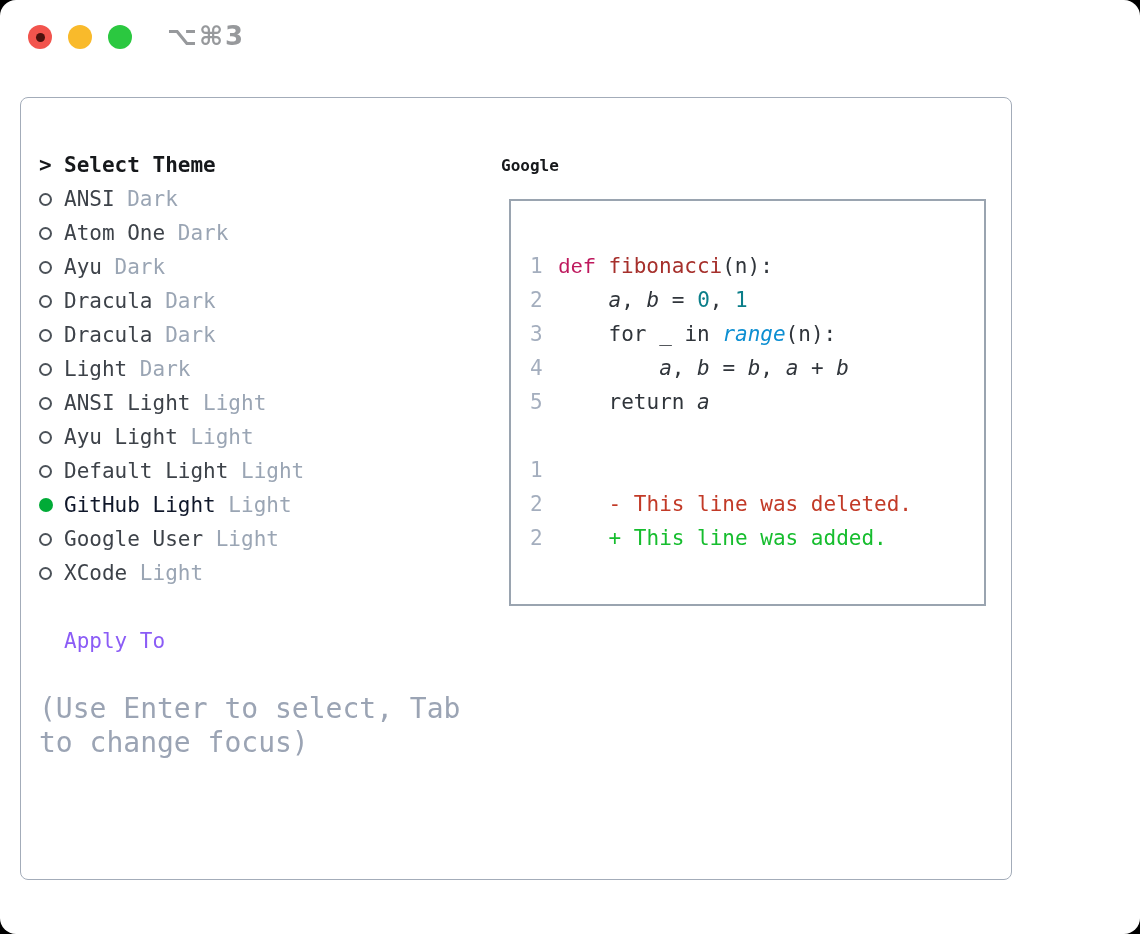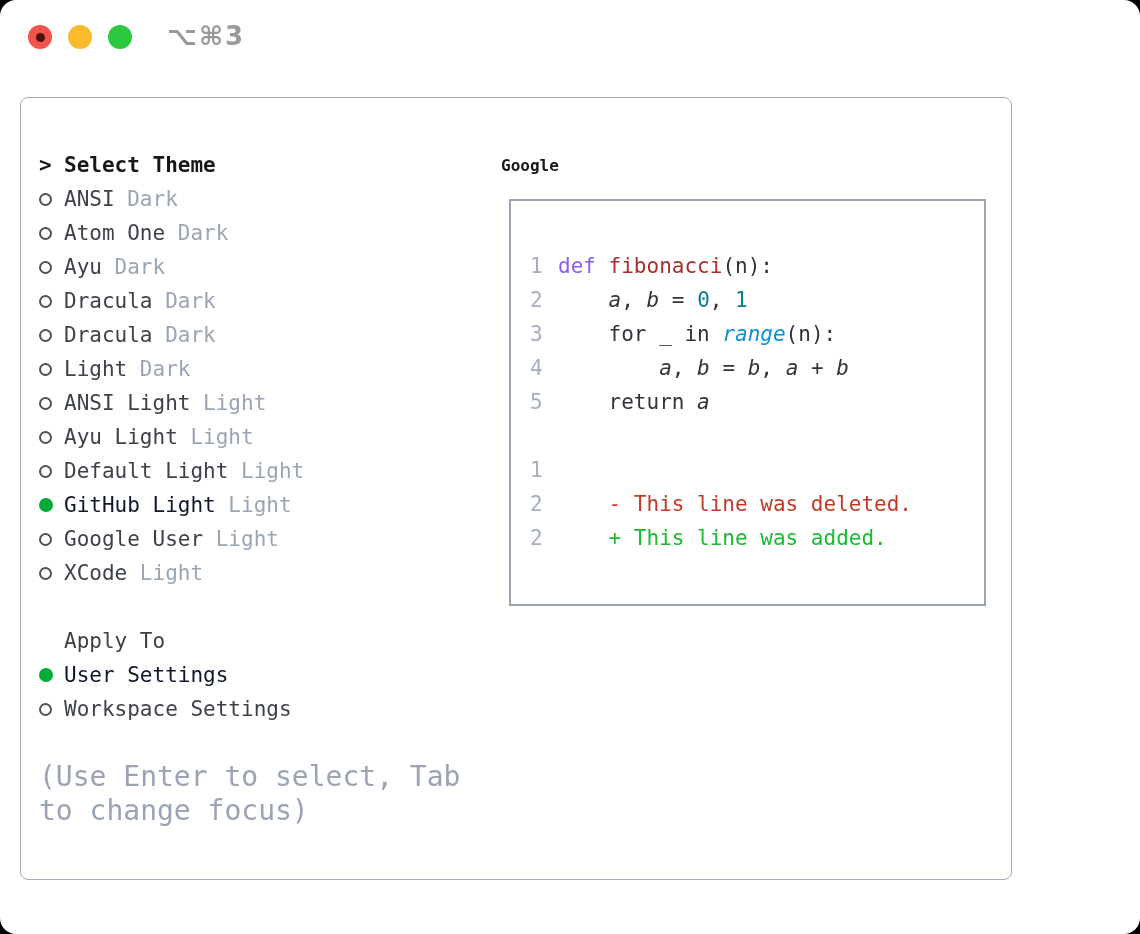--- a/index.html
+++ b/index.html
@@ -28,21 +28,21 @@
     position:absolute;left:20px;top:97px;width:992px;height:783px;
     box-sizing:border-box;border:1.5px solid #a3acb9;border-radius:8px;
     display:flex;padding:50px 0 0 18px;overflow:hidden;background:#fff;
   }
   .left-col{width:462px;flex:none;}
   .right-col{flex:1;margin-right:26px;}
   .row{height:34px;display:flex;align-items:center;font-size:21px;color:#3d4249;}
   .marker-col{width:25px;flex:none;display:flex;align-items:center;}
   .prompt{font-weight:bold;color:#16181b;}
   .hdr{font-weight:bold;color:#16181b;white-space:pre;}
-  .subhdr{color:#404040;white-space:pre;}
+  .subhdr{color:#8b5cf6;white-space:pre;}
   .ring{width:13px;height:13px;box-sizing:border-box;border:2px solid #4c5259;border-radius:50%;}
   .dot{width:14px;height:14px;border-radius:50%;}
   .item-name{white-space:pre;}
   .item-tag{white-space:pre;color:#9aa5b4;}
   .row.selected .item-name{color:#0f172a;}
   .spacer{height:34px;}
   .footer-hint{
     margin-top:0;max-width:425px;font-size:28px;line-height:34px;color:#9ba4b4;
   }
   
@@ -164,48 +164,34 @@
           </div>
         </div>
 
       <div class="spacer"></div>
 
       <div class="row">
         <span class="marker-col"></span>
         <span class="subhdr">Apply To</span>
       </div>
 
-      <div>
-          <div class="row selected">
-            <span class="marker-col">
-              <span class="dot" style="background: rgb(0, 171, 55);"></span>
-            </span>
-            <span class="item-name">User Settings</span>
-          </div>
-          <div class="row">
-            <span class="marker-col">
-              <span class="ring"></span>
-            </span>
-            <span class="item-name">Workspace Settings</span>
-          </div>
-        </div>
 
       <div class="spacer"></div>
 
       <div class="footer-hint">(Use Enter to select, Tab to change focus)</div>
     </div>
 
     <div class="right-col">
       <div class="preview-title-row">
         <span class="hdr">Google</span>
       </div>
       <div class="preview-box">
           <div class="code-line">
             <span class="lnum">1</span>
-            <span class="lcontent"><span style="color: #8b5cf6;">def </span><span style="color: rgb(166, 48, 44);">fibonacci</span><span style="color: rgb(48, 53, 59);">(n):</span></span>
+            <span class="lcontent"><span style="color: #be185d; font-family: Liberation Mono, monospace;">def </span><span style="color: rgb(166, 48, 44);">fibonacci</span><span style="color: rgb(48, 53, 59);">(n):</span></span>
           </div>
           <div class="code-line">
             <span class="lnum">2</span>
             <span class="lcontent"><span style="color: rgb(48, 53, 59);">    </span><span style="color: rgb(48, 53, 59); font-style: italic;">a</span><span style="color: rgb(48, 53, 59);">, </span><span style="color: rgb(48, 53, 59); font-style: italic;">b</span><span style="color: rgb(48, 53, 59);"> = </span><span style="color: rgb(11, 126, 137);">0</span><span style="color: rgb(48, 53, 59);">, </span><span style="color: rgb(11, 126, 137);">1</span></span>
           </div>
           <div class="code-line">
             <span class="lnum">3</span>
             <span class="lcontent"><span style="color: rgb(48, 53, 59);">    for _ in </span><span style="color: rgb(13, 143, 210); font-style: italic;">range</span><span style="color: rgb(48, 53, 59);">(n):</span></span>
           </div>
           <div class="code-line">

